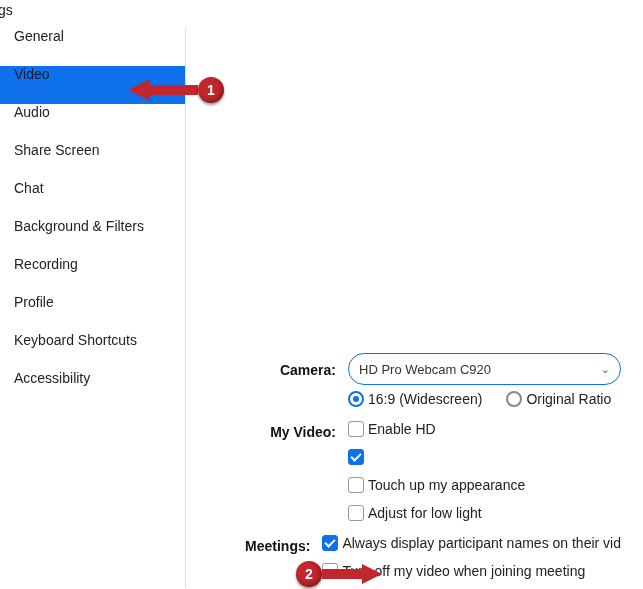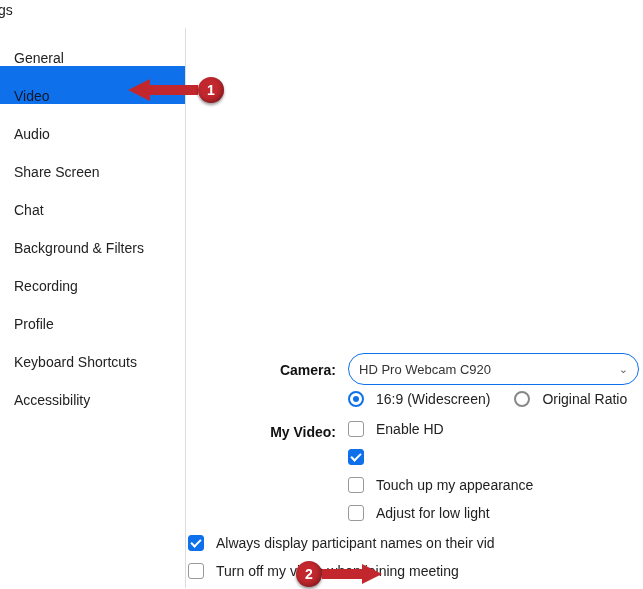--- a/index.html
+++ b/index.html
@@ -26,40 +26,40 @@
     top: 28px;
     left: 0;
     width: 186px;
     height: 560px;
     border-right: 1px solid #ddd;
   }
   .sidebar-item {
     height: 38px;
     padding: 0 14px;
     display: flex;
-    align-items: flex-end;
+    align-items: flex-start;
     cursor: pointer;
     color: #222;
   }
   .sidebar-item.active {
     background: #0e71eb;
     color: #0f172a;
   }
   .content {
     position: absolute;
     left: 188px;
     top: 28px;
     right: 0;
     bottom: 0;
   }
   .rows {
     position: absolute;
     top: 325px;
     left: 0;
-    right: 0;
+    right: 18px;
   }
   .row {
     display: flex;
     align-items: flex-start;
     margin-bottom: 2px;
   }
   .row-label {
     width: 160px;
     text-align: right;
     font-weight: 600;
@@ -81,21 +81,21 @@
     min-width: 270px;
     font-size: 13px;
   }
   .chev { font-size: 11px; color: #666; }
   .radio-line, .check-line {
     display: flex;
     align-items: center;
     gap: 24px;
     padding: 6px 0;
   }
-  .opt { display: flex; align-items: flex-end; gap: 12px; cursor: pointer; white-space: nowrap; }
+  .opt { display: flex; align-items: flex-end; gap: 4px; cursor: pointer; white-space: nowrap; }
   .radio {
     width: 16px; height: 16px; border-radius: 50%;
     border: 2px solid #888; position: relative; flex: 0 0 16px;
   }
   .radio.checked { border-color: #0e71eb; }
   .radio.checked::after {
     content: ""; position: absolute; inset: 3px;
     background: #0e71eb; border-radius: 50%;
   }
   .checkbox {
@@ -212,20 +212,21 @@
         <div class="check-line">
             <div class="opt">
               <span class="checkbox"></span>
               <span>Adjust for low light</span>
             </div>
           </div>
       </div>
     </div>
 
     <div class="row">
+      <div class="row-label">Meetings:</div>
       <div class="row-body">
         <div class="check-line">
             <div class="opt">
               <span class="checkbox checked"></span>
               <span>Always display participant names on their vid</span>
             </div>
           </div>
         <div class="check-line">
             <div class="opt">
               <span class="checkbox"></span>

